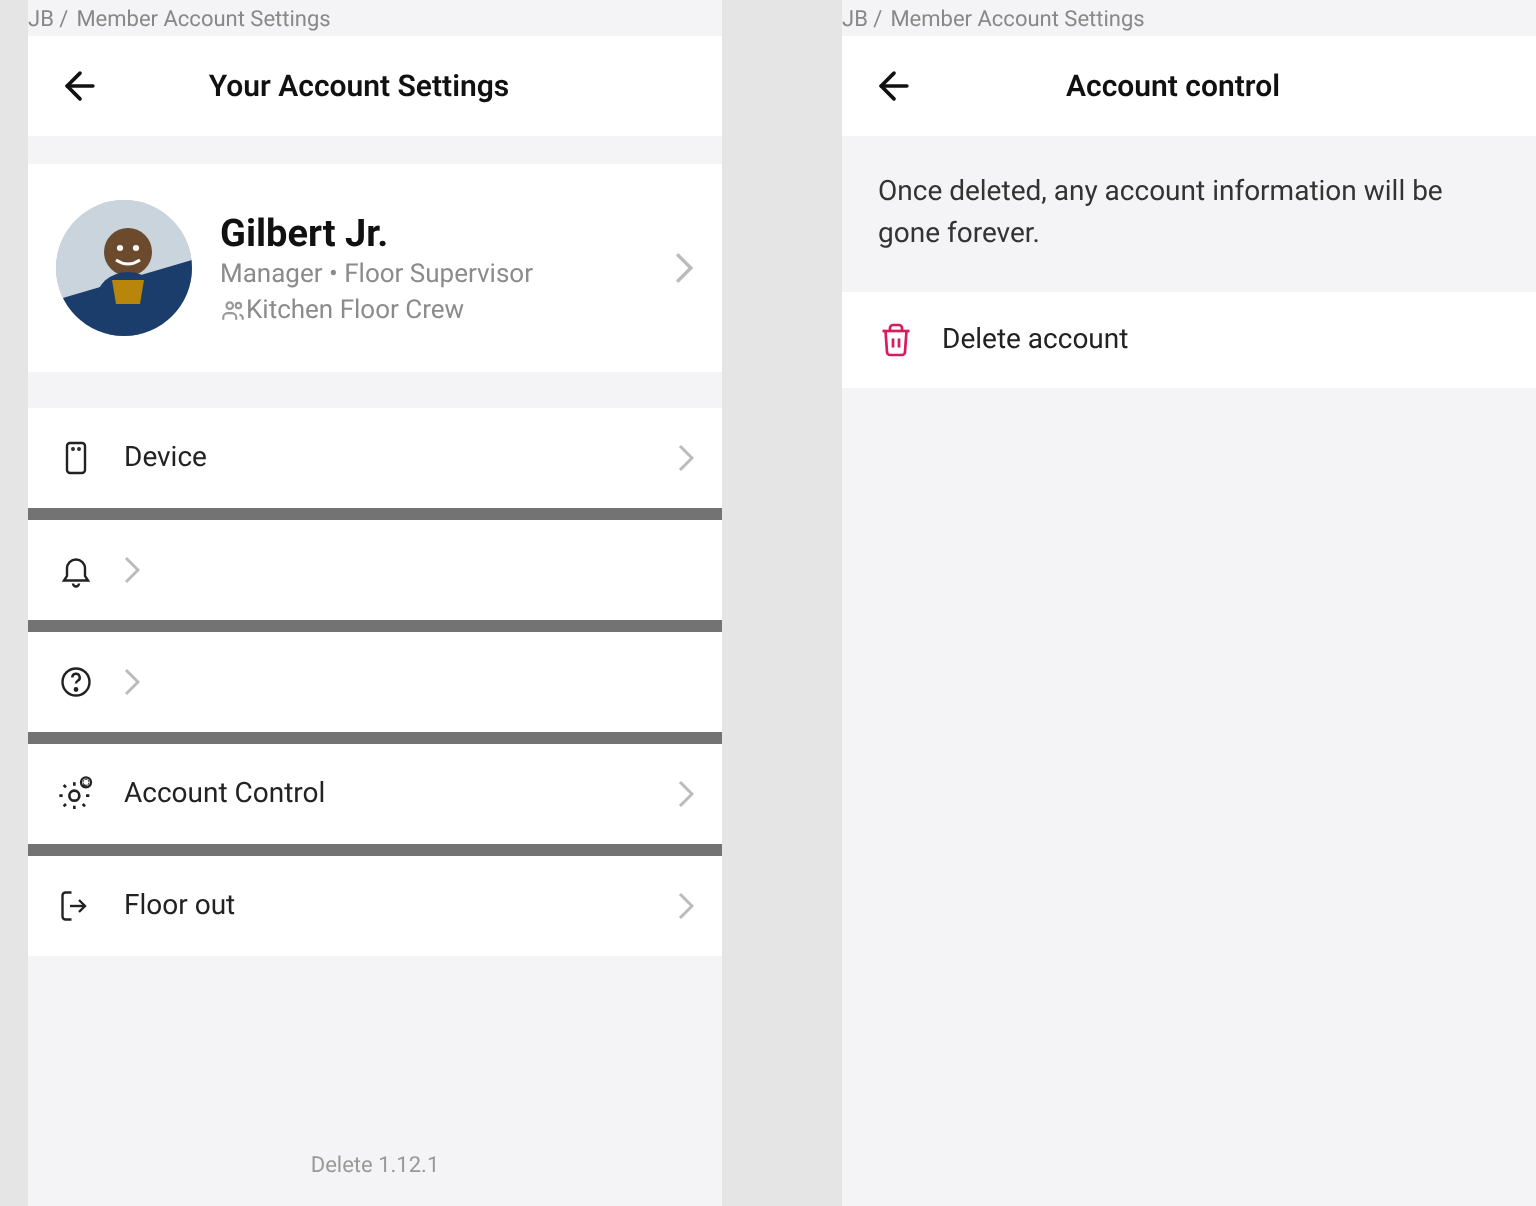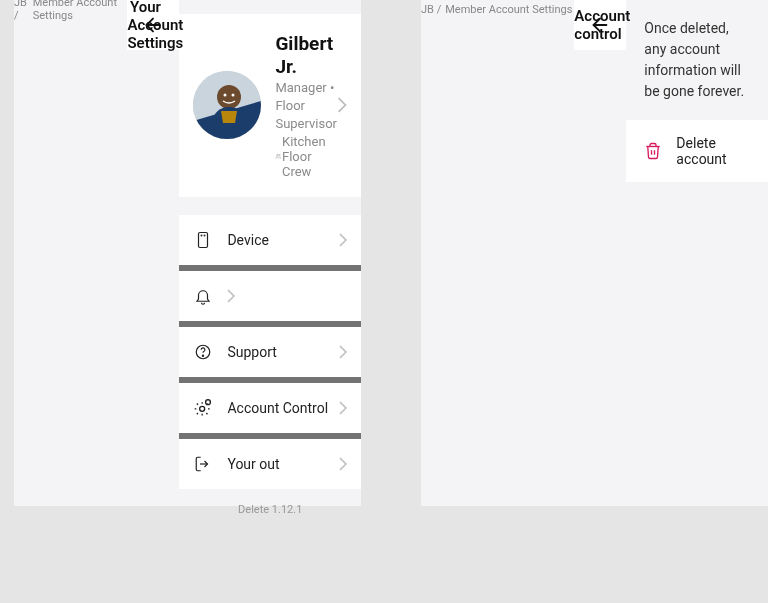--- a/index.html
+++ b/index.html
@@ -8,24 +8,24 @@
       background: #e5e5e5;
       width: 768px;
       height: 603px;
       display: flex;
       gap: 0;
       padding: 0;
       overflow: hidden;
     }
     .panel {
       width: 354px;
-      height: 506px;
+      height: 603px;
       background: #f4f4f6;
       display: flex;
-      flex-direction: row;
+      flex-direction: column;
       position: relative;
     }
     .panel-left { margin-left: 14px; margin-right: 0; }
     .panel-right { margin-left: 60px; }
     .breadcrumb {
       font-size: 11px;
       color: #888;
       padding: 4px 2px 4px 0;
       display: flex;
       gap: 4px;
@@ -231,21 +231,20 @@
       </div>
 
       <div class="menu-item">
         <span class="menu-icon">
           <svg width="18" height="18" viewBox="0 0 24 24" fill="none" stroke="#222" stroke-width="1.6">
               <circle cx="12" cy="12" r="9"></circle>
               <path d="M9.5 9a2.5 2.5 0 1 1 3.5 2.3c-.8.4-1 1-1 1.7"></path>
               <circle cx="12" cy="17" r="0.8" fill="#222"></circle>
             </svg>
         </span>
-        <span class="menu-label">Support</span>
         <svg class="chevron" width="8" height="14" viewBox="0 0 8 14" fill="none" stroke="#bbb" stroke-width="1.5">
             <polyline points="1 1 7 7 1 13"></polyline>
           </svg>
       </div>
 
       <div class="menu-item">
         <span class="menu-icon">
           <svg width="20" height="20" viewBox="0 0 24 24" fill="none" stroke="#222" stroke-width="1.6">
               <circle cx="11" cy="13" r="3"></circle>
               <path d="M11 5v2M11 19v2M4 13H2M20 13h-2M6 8l-1.4-1.4M17.4 19.4 16 18M6 18l-1.4 1.4M17.4 6.6 16 8"></path>
@@ -260,21 +259,21 @@
       </div>
 
       <div class="menu-item">
         <span class="menu-icon">
           <svg width="18" height="18" viewBox="0 0 24 24" fill="none" stroke="#222" stroke-width="1.6">
               <path d="M9 3h-4a2 2 0 0 0-2 2v14a2 2 0 0 0 2 2h4"></path>
               <polyline points="14 16 18 12 14 8"></polyline>
               <line x1="18" y1="12" x2="8" y2="12"></line>
             </svg>
         </span>
-        <span class="menu-label">Your out</span>
+        <span class="menu-label">Floor out</span>
         <svg class="chevron" width="8" height="14" viewBox="0 0 8 14" fill="none" stroke="#bbb" stroke-width="1.5">
             <polyline points="1 1 7 7 1 13"></polyline>
           </svg>
       </div>
 
     </div>
 
     <div class="version">Delete 1.12.1</div>
   </div>
 </div>

